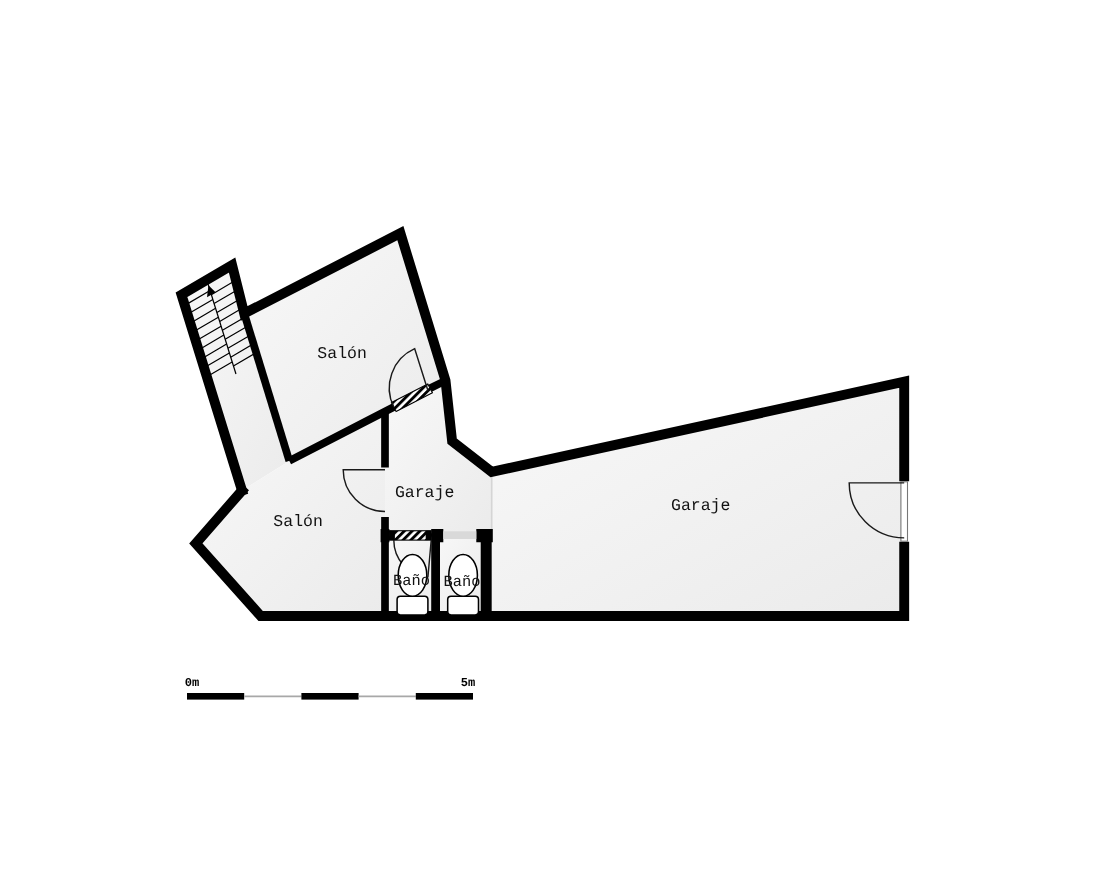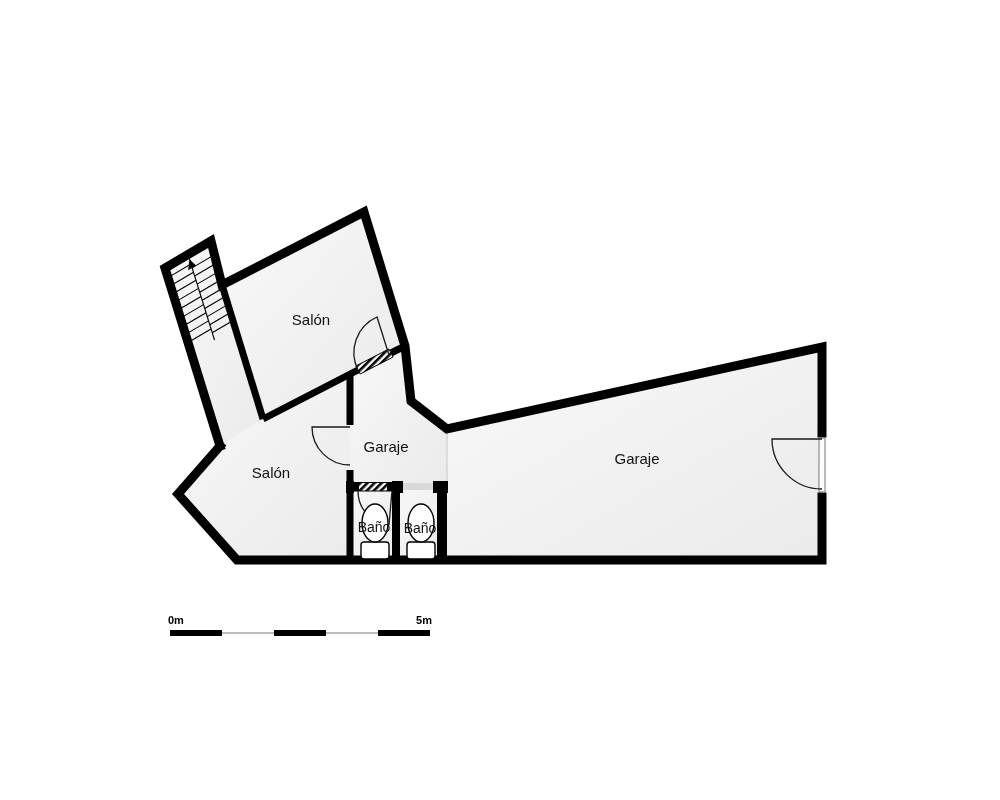--- a/index.html
+++ b/index.html
@@ -1,17 +1,17 @@
 <!DOCTYPE html>
 <html><head>
 <meta charset="utf-8">
 <style>
   html,body{margin:0;padding:0;background:#ffffff;}
   .stage{position:relative;width:1000px;height:800px;background:#ffffff;overflow:hidden;
-         font-family:Liberation Sans, sans-serif;}
+         font-family:Liberation Mono, monospace;}
   svg{display:block;}
   .floor{fill:url(#floorG);stroke:none;}
   .wall{stroke:#000000;fill:none;}
   .wall-ext{stroke-width:9;stroke-linejoin:miter;stroke-linecap:square;}
   .wall-int{stroke-width:7;stroke-linecap:butt;}
   .wall-post{stroke-width:12;stroke-linecap:butt;}
   .wall-div{stroke-width:8;stroke-linecap:butt;}
   .wall-bano-r{stroke-width:10;stroke-linecap:butt;}
   .stair-line{stroke:#000000;stroke-width:1.1;fill:none;}
   .door{stroke:#1a1a1a;stroke-width:1.3;fill:none;}

